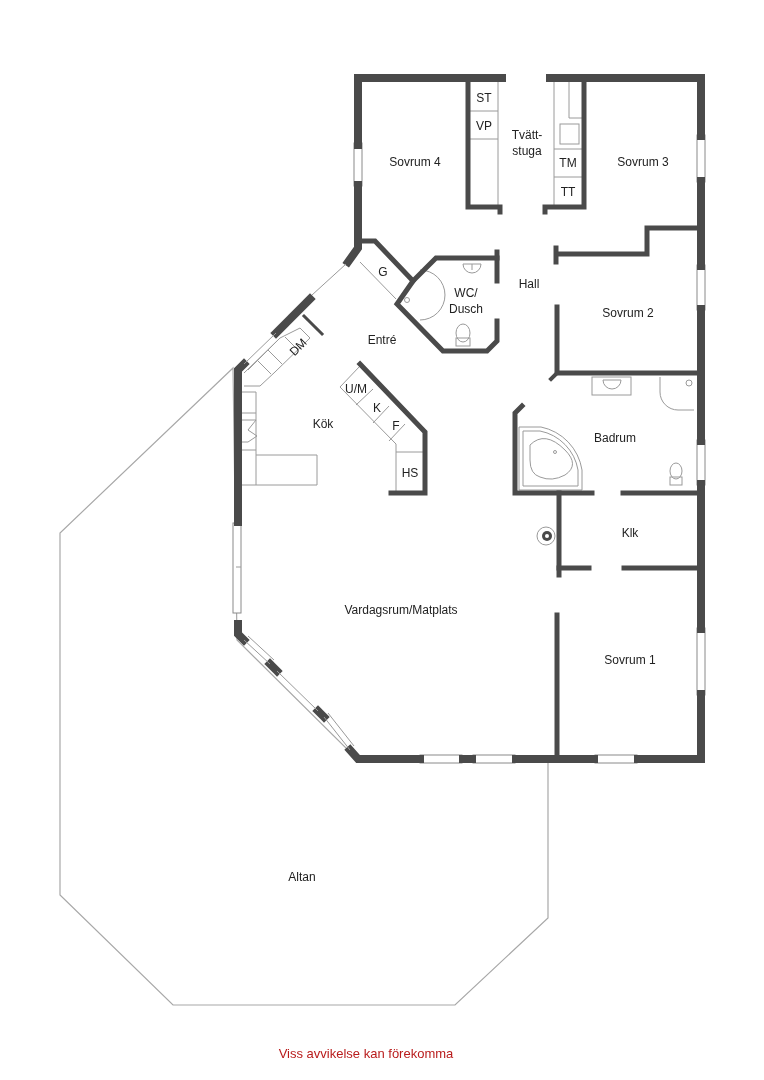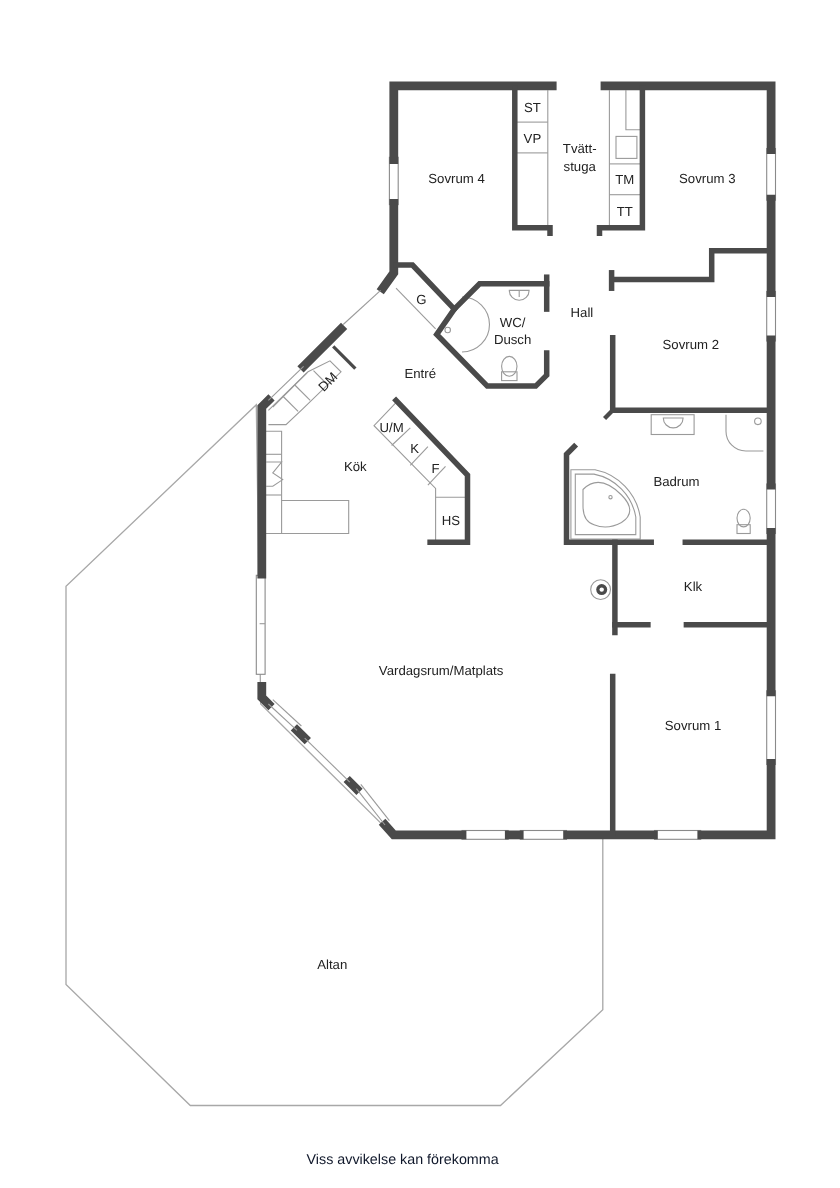--- a/index.html
+++ b/index.html
@@ -3,21 +3,21 @@
 <meta charset="utf-8">
 <style>
   html, body { margin: 0; padding: 0; background: #ffffff; }
   body { width: 764px; height: 1080px; position: relative; overflow: hidden; font-family: "Liberation Sans", sans-serif; }
   svg { position: absolute; left: 0; top: 0; }
   .wall { stroke: #4a4a4a; stroke-linecap: square; fill: none; }
   .thin { stroke: #9a9a9a; stroke-width: 1; fill: none; }
   .deck { stroke: #a8a8a8; stroke-width: 1.2; fill: none; }
   .win { fill: #ffffff; stroke: #8a8a8a; stroke-width: 1; }
   .lbl { font-family: "Liberation Sans", sans-serif; font-size: 12px; fill: #222222; text-anchor: middle; }
-  .footer { position: absolute; left: 0; width: 732px; top: 1046px; text-align: center; font-size: 13px; color: #0f172a; }
+  .footer { position: absolute; left: 0; width: 732px; top: 1046px; text-align: center; font-size: 13px; color: #b91c1c; }
 </style>
 </head>
 <body>
 
 <svg width="764" height="1080" viewBox="0 0 764 1080">
 
   <polygon class="deck" points="233,368 60,533 60,895 173,1005 455,1005 548,918 548,762 360,762 237,640"></polygon>
 
   <g>
     <polyline class="thin" points="241,392 256,392 256,455 317,455 317,485 241,485"></polyline>

